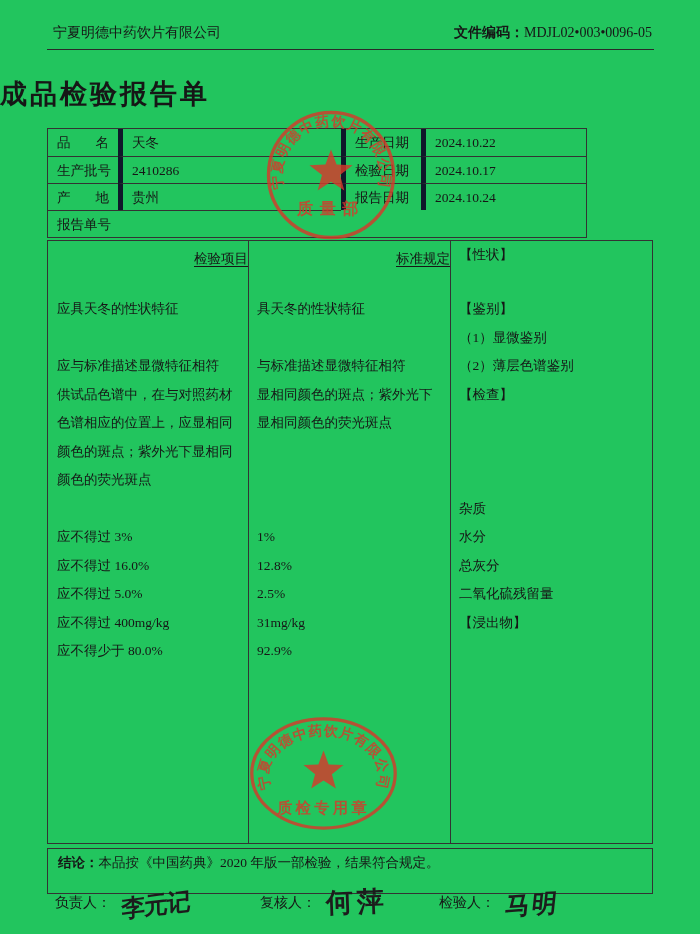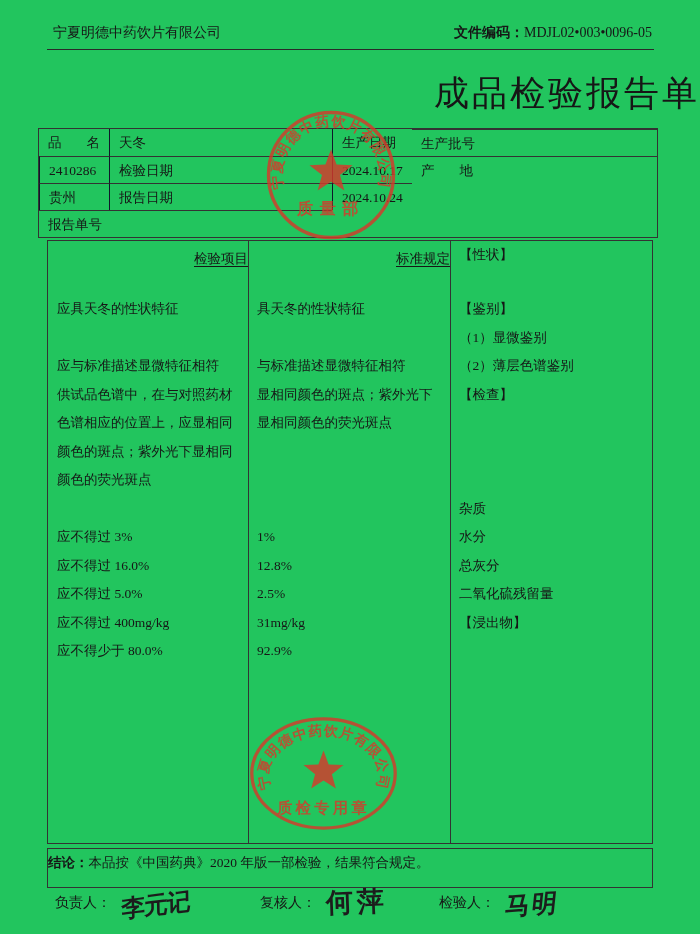--- a/index.html
+++ b/index.html
@@ -8,34 +8,34 @@
     font-family:"Liberation Serif","DejaVu Serif",serif;color:#161616;
   }
   
   .hdr{
     position:absolute;left:47px;right:46px;top:24px;
     display:flex;justify-content:space-between;align-items:flex-end;
     border-bottom:1.5px solid #2a2a2a;padding:0 2px 7px 6px;font-size:14px;
   }
   .hdr .code-label{font-weight:bold;}
   .doc-title{
-    position:absolute;left:0;top:79px;width:100%;text-align:right;
-    font-size:35px;font-weight:normal;letter-spacing:3px;line-height:30px;
+    position:absolute;left:0;top:79px;width:100%;text-align:left;
+    font-size:27px;font-weight:bold;letter-spacing:3px;line-height:30px;
   }
   
   .info-table{
-    position:absolute;left:38px;top:128px;width:620px;box-sizing:border-box;
+    position:absolute;left:47px;top:128px;width:540px;box-sizing:border-box;
     border:1px solid #333;display:grid;grid-template-columns:70px 223px 80px 1fr;
     background:transparent;
   }
   .ic{
     height:27px;line-height:27px;padding-left:9px;font-size:13.5px;
     white-space:nowrap;overflow:hidden;box-sizing:border-box;
   }
-  .bl{border-left:1px solid #0f172a;}
+  .bl{border-left:5px solid #0f172a;}
   .bt{border-top:1px solid #333;}
   .span2a{grid-column:1 / 3;}
   .span2b{grid-column:3 / 5;}
   .spread{display:inline-block;width:52px;text-align:justify;text-align-last:justify;}
   
   .main-table{
     position:absolute;left:47px;top:240px;width:606px;height:604px;
     box-sizing:border-box;border:1px solid #333;
   }
   .vline{position:absolute;top:0;bottom:0;width:1px;background:#333;}
@@ -45,22 +45,22 @@
     padding:9px 0 27px 0;font-size:13.5px;text-align:right;
   }
   .mh.first{text-align:right;padding-left:8px;}
   .mh span{text-decoration:underline;text-underline-offset:3px;}
   .row{display:contents;}
   .mc{
     line-height:28.5px;min-height:28.5px;padding:0 9px;font-size:13.5px;
   }
   
   .conclusion{
-    position:absolute;left:47px;top:848px;width:606px;height:40px;box-sizing:border-box;
-    border:1px solid #333;line-height:27px;font-size:13.5px;
+    position:absolute;left:47px;top:848px;width:606px;height:46px;box-sizing:border-box;
+    border:1px solid #333;line-height:27px;font-size:13.5px;padding-left:10px;
     white-space:nowrap;
   }
   .conclusion b{font-weight:bold;}
   
   .footer{position:absolute;left:47px;top:880px;width:606px;height:52px;font-size:14px;}
   .sig-group{position:absolute;top:14px;white-space:nowrap;}
   .g1{left:8px;} .g2{left:213px;} .g3{left:392px;}
   .sig{
     display:inline-block;font-size:24px;font-weight:bold;color:#1c1c1c;
     transform:rotate(-7deg) skewX(-6deg);margin:-14px 0 0 10px;vertical-align:-6px;
@@ -84,20 +84,21 @@
       <span class="code-label">文件编码：</span><span>MDJL02•003•0096-05</span>
     </span>
   </div>
 
   <div class="doc-title">成品检验报告单</div>
 
   <div class="info-table">
     <div class="ic"><span class="spread">品名</span></div>
     <div class="ic bl">天冬</div>
     <div class="ic bl">生产日期</div>
+    <div class="ic bl">2024.10.22</div>
 
     <div class="ic bt">生产批号</div>
     <div class="ic bl bt">2410286</div>
     <div class="ic bl bt">检验日期</div>
     <div class="ic bl bt">2024.10.17</div>
 
     <div class="ic bt"><span class="spread">产地</span></div>
     <div class="ic bl bt">贵州</div>
     <div class="ic bl bt">报告日期</div>
     <div class="ic bl bt">2024.10.24</div>

